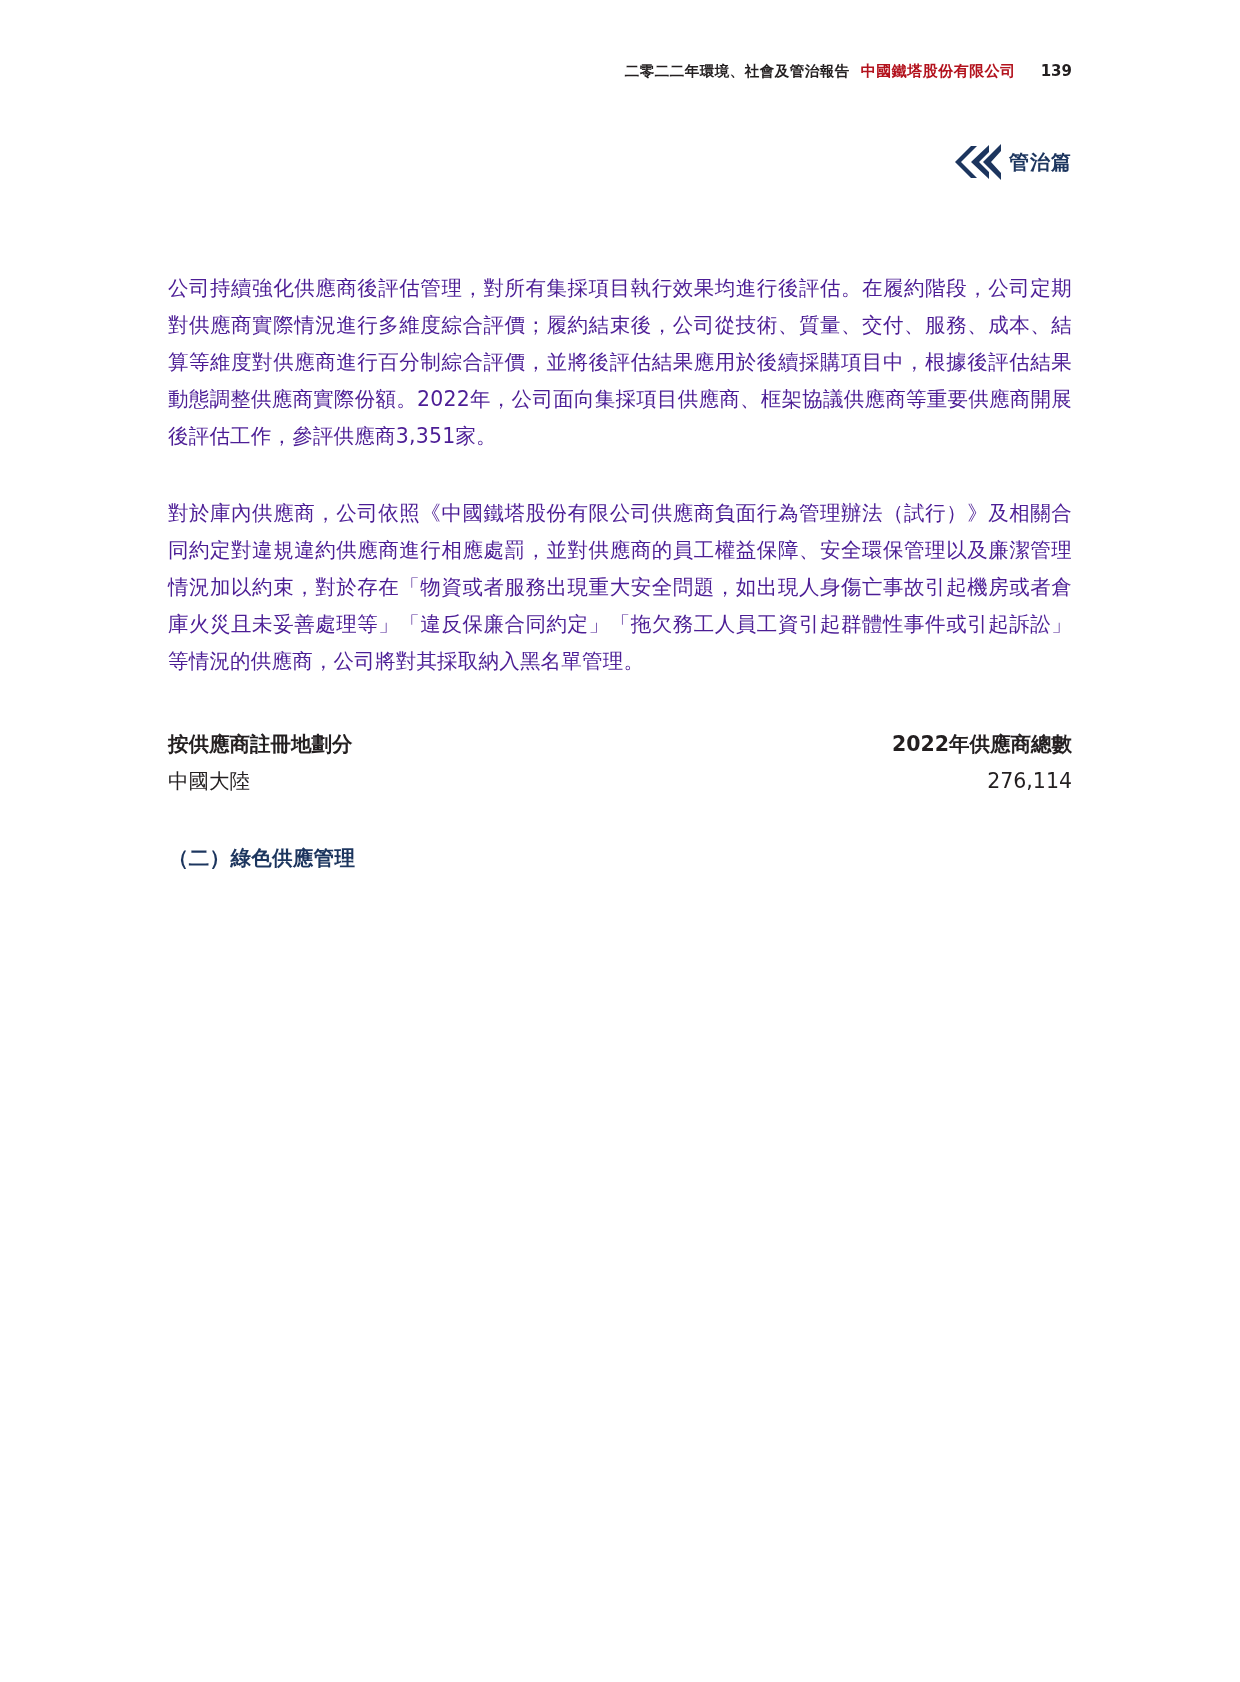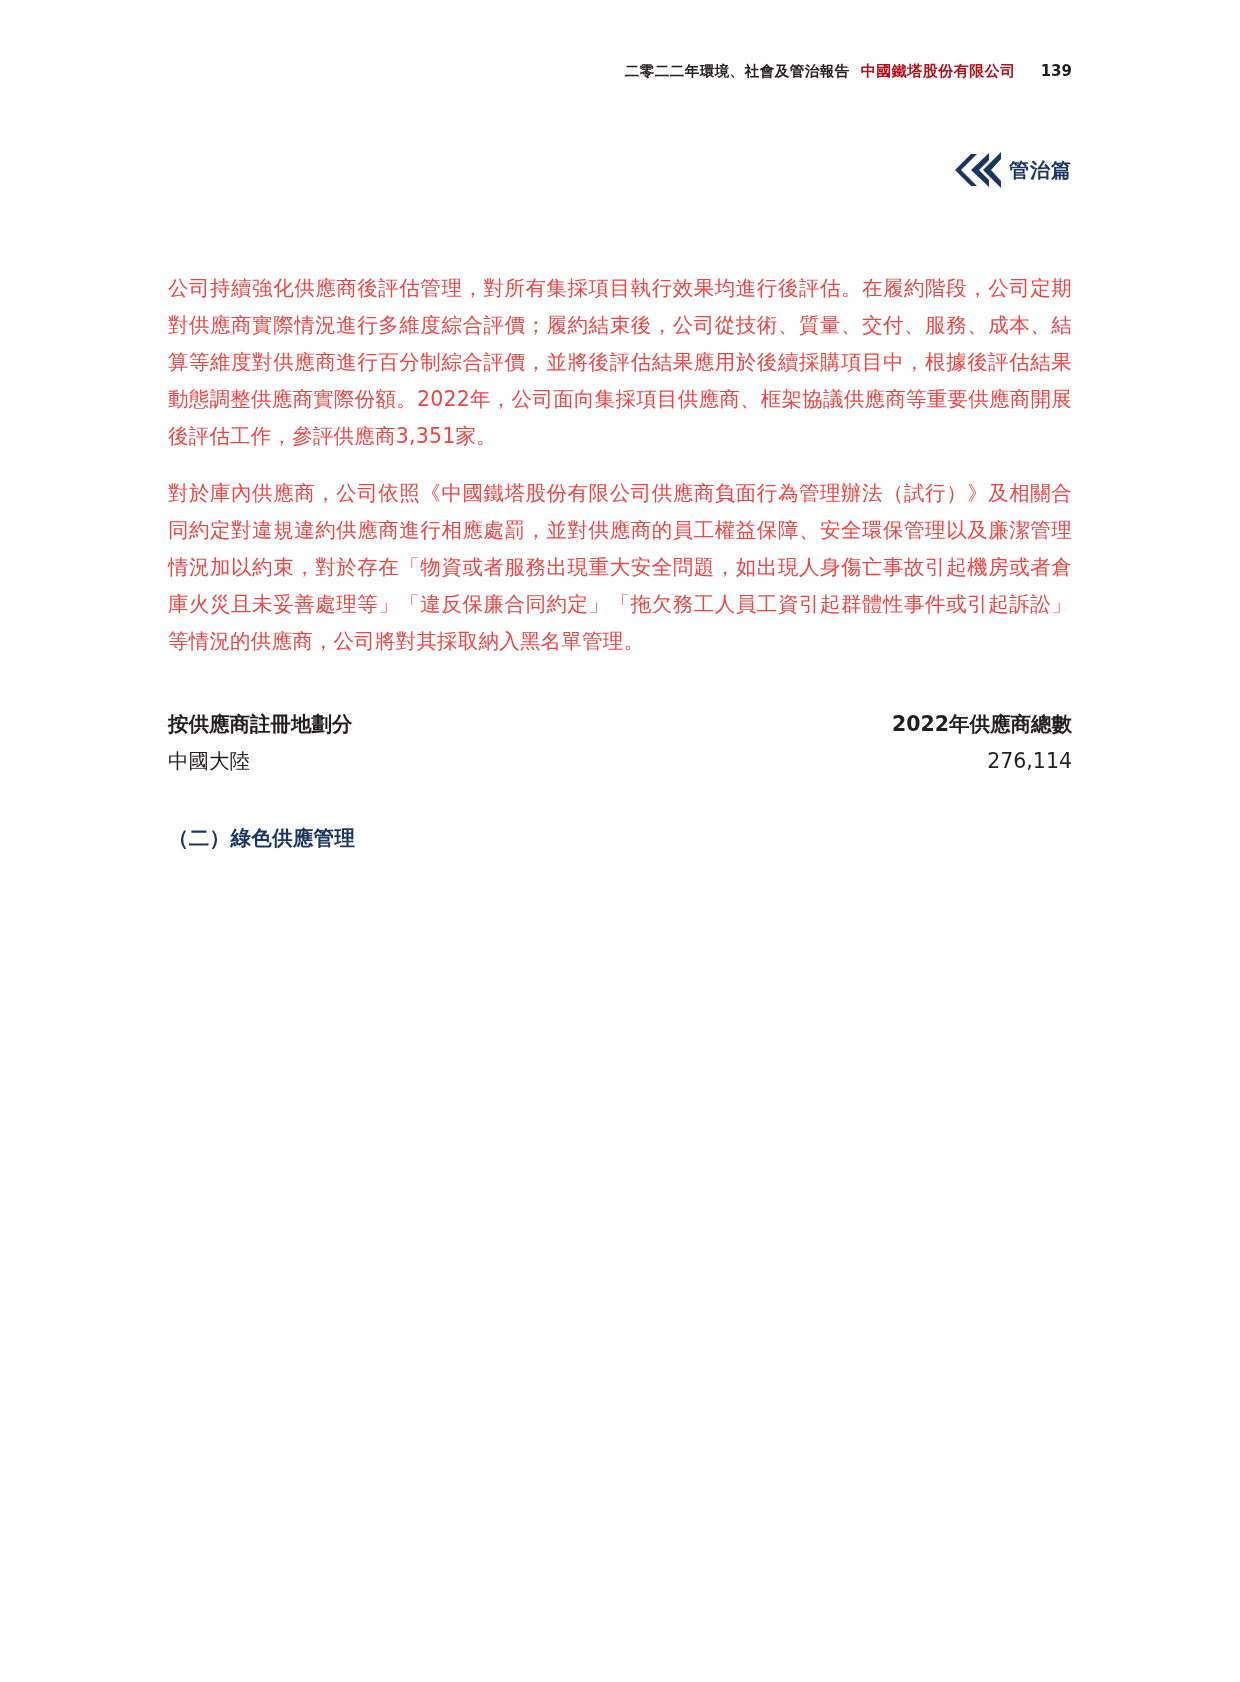--- a/index.html
+++ b/index.html
@@ -50,21 +50,21 @@
   .header .hdr-page {
     font-size: 15px;
     color: #231f20;
     font-weight: 600;
     margin-left: 14px;
   }
 
   
   .section-tab {
     position: absolute;
-    top: 150px;
+    top: 142px;
     right: 168px;
     display: flex;
     align-items: center;
     text-align: right;
   }
   .chevrons {
     display: block;
     line-height: 0;
   }
   .section-label {
@@ -82,24 +82,24 @@
     width: 904px;
   }
 
   p.para {
     margin: 0;
     font-size: 20.5px;
     line-height: 37px;
     text-align: justify;
     text-justify: inter-ideograph;
     letter-spacing: 0.2px;
-    color: #ef4444;
+    color: #4c1d95;
   }
   p.para + p.para {
-    margin-top: 20px;
+    margin-top: 40px;
   }
 
   
   .supplier-table {
     margin-top: 46px;
     width: 100%;
   }
   .tbl-row {
     display: flex;
     justify-content: space-between;

